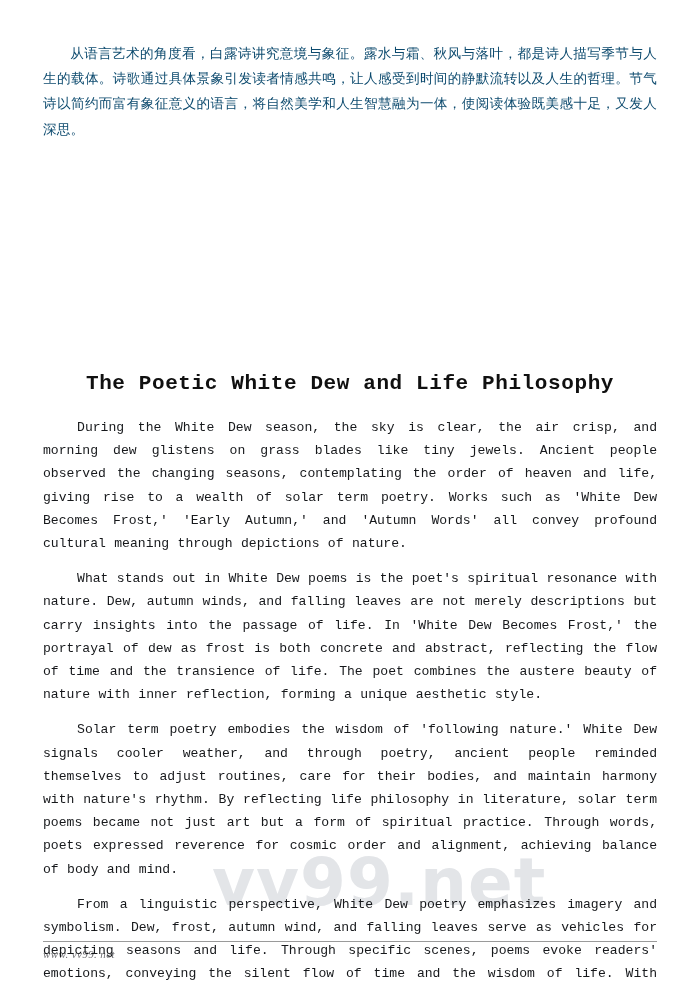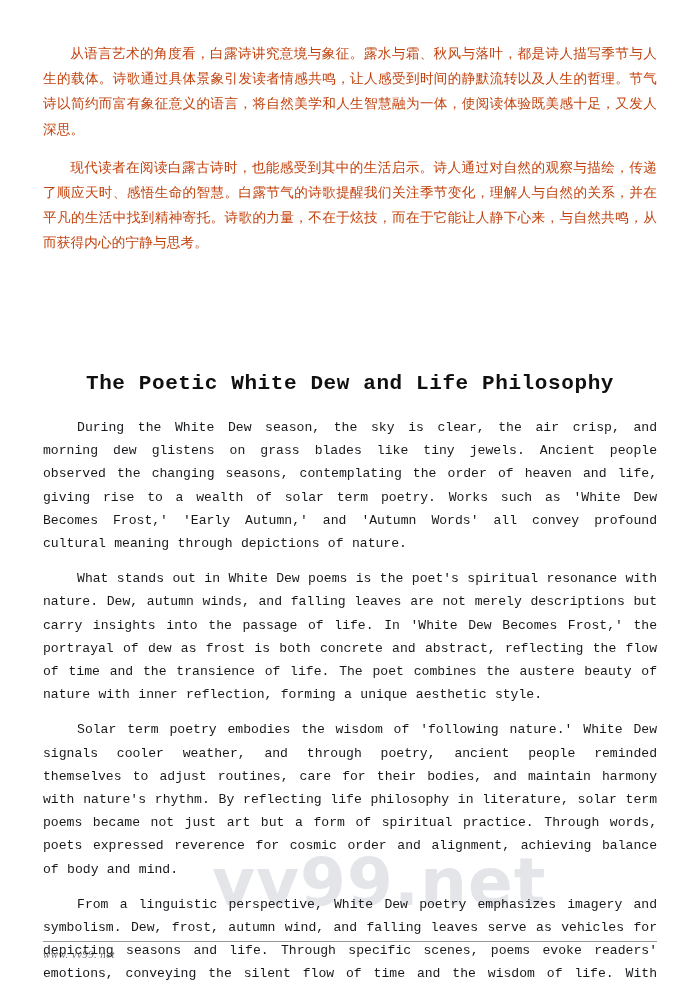--- a/index.html
+++ b/index.html
@@ -27,21 +27,21 @@
     left: 43px;
     top: 41px;
     width: 614px;
   }
 
   
   .cn-block {
     font-family: "DejaVu Sans", "Liberation Sans", sans-serif;
     font-size: 13.6px;
     line-height: 25.2px;
-    color: #c2410c;
+    color: #0c4a6e;
     text-align: justify;
     text-justify: inter-ideograph;
   }
   .cn-para {
     margin: 0 0 13px 0;
     text-indent: 2em;
     letter-spacing: 0.15px;
   }
 
   
@@ -123,21 +123,20 @@
 <body>
 
 <div class="page">
 
   <div class="watermark">vv99.net</div>
 
   <div class="content layer-text">
 
     <div class="cn-block">
       <p class="cn-para">从语言艺术的角度看，白露诗讲究意境与象征。露水与霜、秋风与落叶，都是诗人描写季节与人生的载体。诗歌通过具体景象引发读者情感共鸣，让人感受到时间的静默流转以及人生的哲理。节气诗以简约而富有象征意义的语言，将自然美学和人生智慧融为一体，使阅读体验既美感十足，又发人深思。</p>
-      <p class="cn-para">现代读者在阅读白露古诗时，也能感受到其中的生活启示。诗人通过对自然的观察与描绘，传递了顺应天时、感悟生命的智慧。白露节气的诗歌提醒我们关注季节变化，理解人与自然的关系，并在平凡的生活中找到精神寄托。诗歌的力量，不在于炫技，而在于它能让人静下心来，与自然共鸣，从而获得内心的宁静与思考。</p>
     </div>
 
     <h1 class="en-heading">The Poetic White Dew and Life Philosophy</h1>
 
     <div class="en-block">
       <p class="en-para">During the White Dew season, the sky is clear, the air crisp, and morning dew glistens on grass blades like tiny jewels. Ancient people observed the changing seasons, contemplating the order of heaven and life, giving rise to a wealth of solar term poetry. Works such as 'White Dew Becomes Frost,' 'Early Autumn,' and 'Autumn Words' all convey profound cultural meaning through depictions of nature.</p>
       <p class="en-para">What stands out in White Dew poems is the poet's spiritual resonance with nature. Dew, autumn winds, and falling leaves are not merely descriptions but carry insights into the passage of life. In 'White Dew Becomes Frost,' the portrayal of dew as frost is both concrete and abstract, reflecting the flow of time and the transience of life. The poet combines the austere beauty of nature with inner reflection, forming a unique aesthetic style.</p>
       <p class="en-para">Solar term poetry embodies the wisdom of 'following nature.' White Dew signals cooler weather, and through poetry, ancient people reminded themselves to adjust routines, care for their bodies, and maintain harmony with nature's rhythm. By reflecting life philosophy in literature, solar term poems became not just art but a form of spiritual practice. Through words, poets expressed reverence for cosmic order and alignment, achieving balance of body and mind.</p>
       <p class="en-para">From a linguistic perspective, White Dew poetry emphasizes imagery and symbolism. Dew, frost, autumn wind, and falling leaves serve as vehicles for depicting seasons and life. Through specific scenes, poems evoke readers' emotions, conveying the silent flow of time and the wisdom of life. With concise yet symbolic language, solar term poetry integrates natural aesthetics and life philosophy, offering a reading experience both beautiful and contemplative.</p>
     </div>

